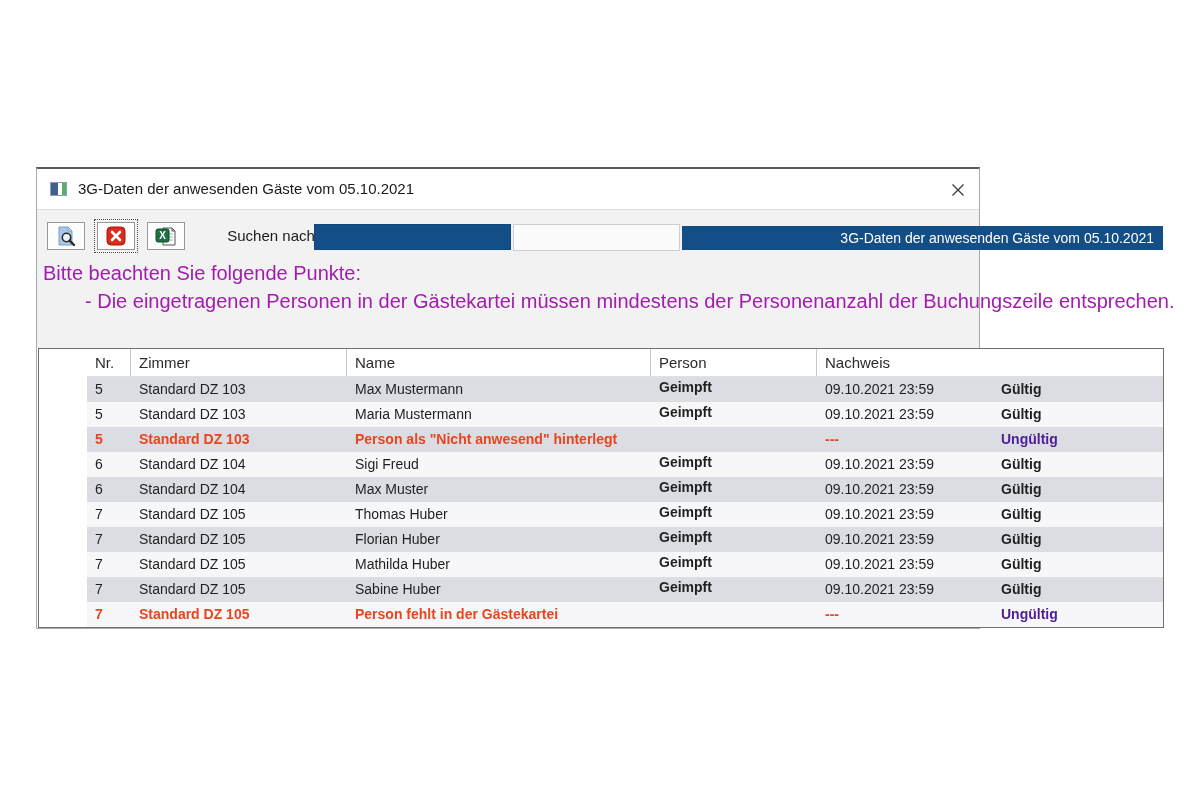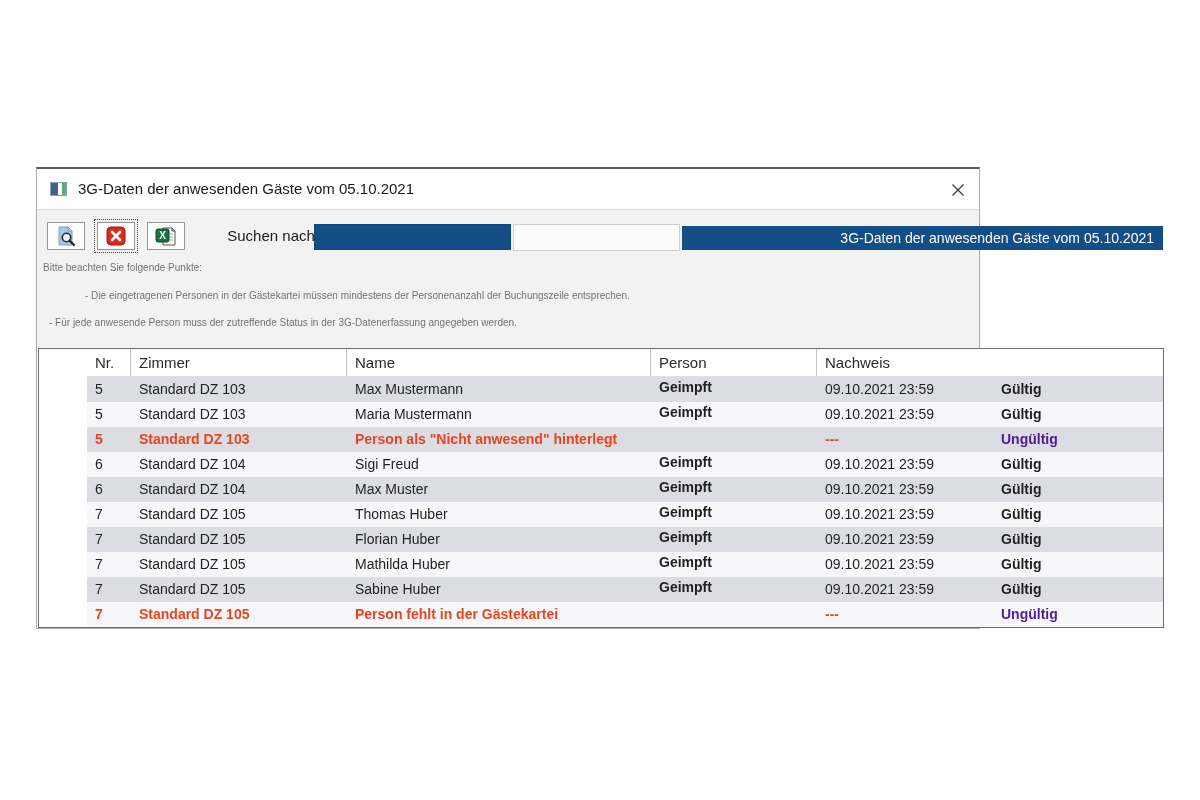--- a/index.html
+++ b/index.html
@@ -40,21 +40,21 @@
   .search-input { position:absolute; left:277px; top:14px; width:197px; height:26px;
                   background:#144e87; border:1px solid #12477b; color:#ffffff;
                   font-size:14px; padding:0 4px; outline:none; }
   .search-input2 { position:absolute; left:476px; top:14px; width:167px; height:27px;
                    background:#fbfbfb; border:1px solid #cfcfcf; color:#1a1a1a;
                    font-size:14px; padding:0 4px; outline:none; }
   .banner { position:absolute; left:645px; top:16px; width:481px; height:24px;
             background:#144e87; color:#ffffff; font-size:14px; line-height:24px;
             text-align:right; padding-right:9px; }
 
-  .note { position:absolute; font-size:10px; color:#737373; white-space:pre; }
+  .note { position:absolute; font-size:20px; color:#a21caf; white-space:pre; }
   .note-intro { left:6px;  top:52px; }
   .note-1     { left:12px; top:80px;margin-left:36px; }
   .note-2     { left:12px; top:107px; }
 
   
   .table { position:absolute; left:1px; top:179px; width:1126px; height:280px;
            background:#ffffff; border:1px solid #6f6f6f; overflow:hidden; }
   .trow { display:flex; width:100%;margin-left:48px; }
   .thead { height:28px; background:#ffffff; border-bottom:1px solid #e0e0e0; }
   .thead .cell { line-height:27px; font-size:15px; color:#2b2b2b;
@@ -130,21 +130,20 @@
       </svg>
     </div>
 
     <div class="search-label">Suchen nach:</div>
     <input class="search-input" type="text" value="" style="">
     <input class="search-input2" type="text" value="" style="">
     <div class="banner">3G-Daten der anwesenden Gäste vom 05.10.2021</div>
 
     <div class="note note-intro">Bitte beachten Sie folgende Punkte:</div>
     <div class="note note-1">- Die eingetragenen Personen in der Gästekartei müssen mindestens der Personenanzahl der Buchungszeile entsprechen.</div>
-    <div class="note note-2">- Für jede anwesende Person muss der zutreffende Status in der 3G-Datenerfassung angegeben werden.</div>
   </div>
 
   <div class="table">
     <div class="trow thead">
       <div class="cell col-nr">Nr.</div>
       <div class="cell col-zimmer">Zimmer</div>
       <div class="cell col-name">Name</div>
       <div class="cell col-status">Person</div>
       <div class="cell col-nachweis">Nachweis</div>
     </div>

